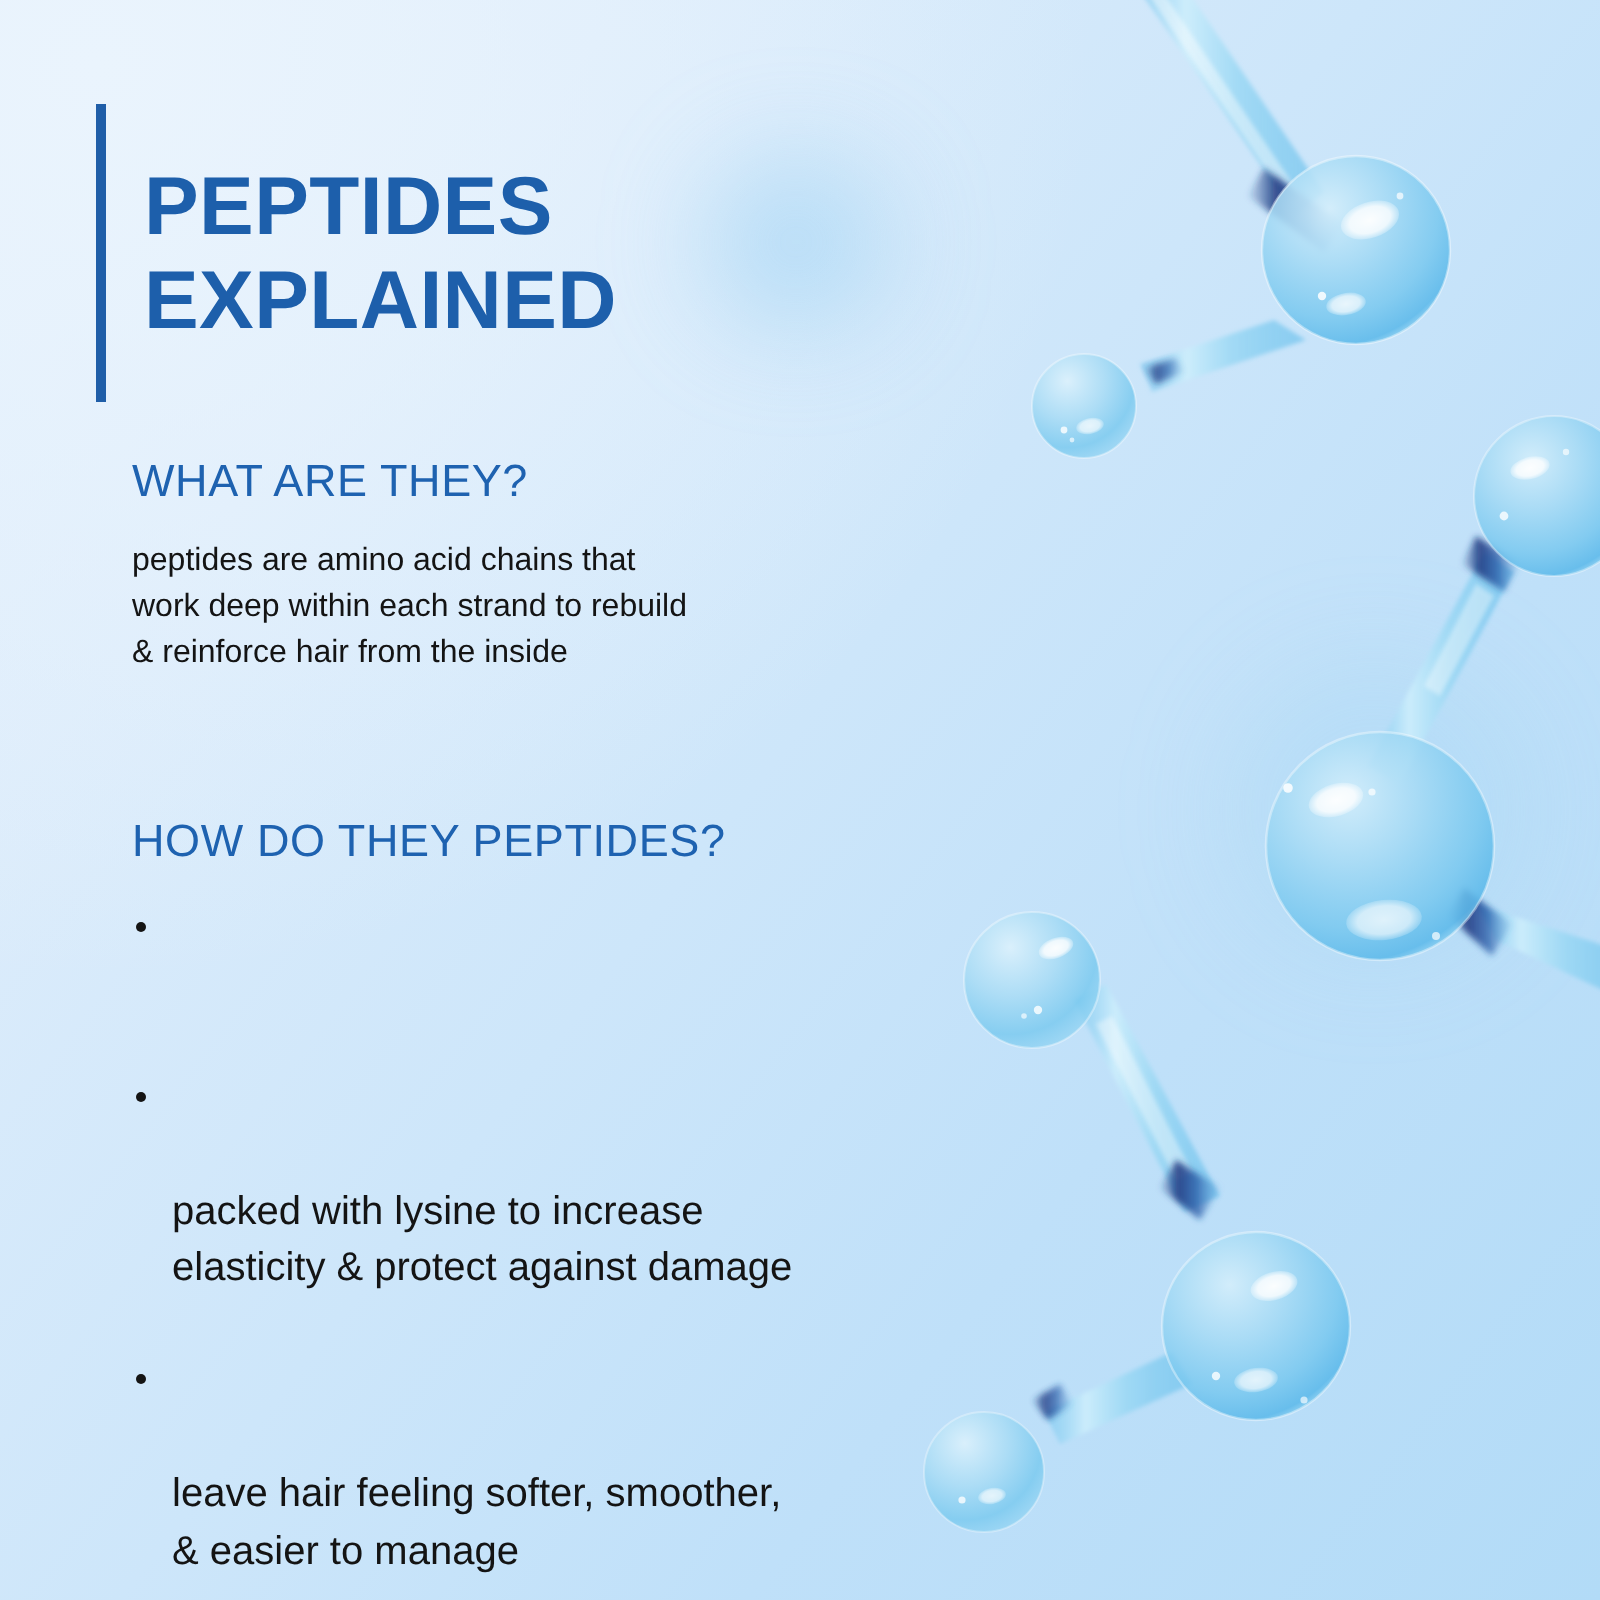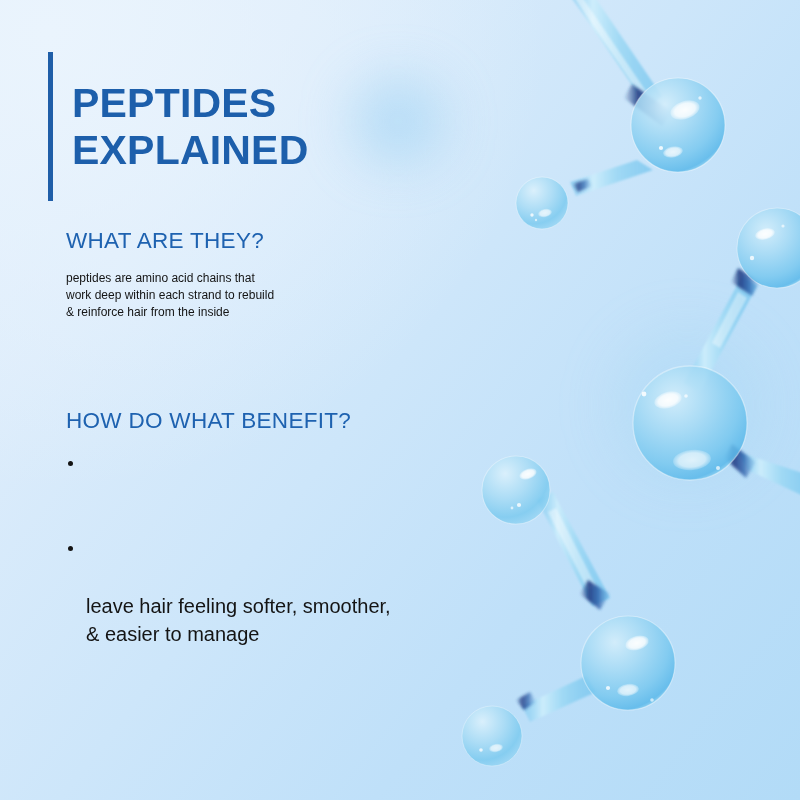--- a/index.html
+++ b/index.html
@@ -77,21 +77,21 @@
   }
   .section-heading {
     color: #1e62b0;
     font-size: 22.5px;
     font-weight: normal;
     letter-spacing: 0.3px;
     margin: 0 0 16px 0;
   }
   .section-body {
     color: #141414;
-    font-size: 12px;
+    font-size: 16px;
     line-height: 1.43;
     white-space: pre-line;
     margin: 0;
   }
 
   .bullet-list {
     list-style: none;
     margin: 0;
     padding: 0;
   }
@@ -246,24 +246,29 @@
     </div>
 
     <div class="section" style="top:228px;">
       <h2 class="section-heading">WHAT ARE THEY?</h2>
       <p class="section-body">peptides are amino acid chains that
 work deep within each strand to rebuild
 &amp; reinforce hair from the inside</p>
     </div>
 
     <div class="section" style="top:408px;">
-      <h2 class="section-heading">HOW DO WHAT BENEFIT?</h2>
+      <h2 class="section-heading">HOW DO THEY PEPTIDES?</h2>
       <ul class="bullet-list">
         <li class="bullet-item">
           <span class="bullet-dot"></span>
+        </li>
+        <li class="bullet-item">
+          <span class="bullet-dot"></span>
+          <span>packed with lysine to increase
+elasticity &amp; protect against damage</span>
         </li>
         <li class="bullet-item">
           <span class="bullet-dot"></span>
           <span>leave hair feeling softer, smoother,
 &amp; easier to manage</span>
         </li>
       </ul>
     </div>
 
   </div>

